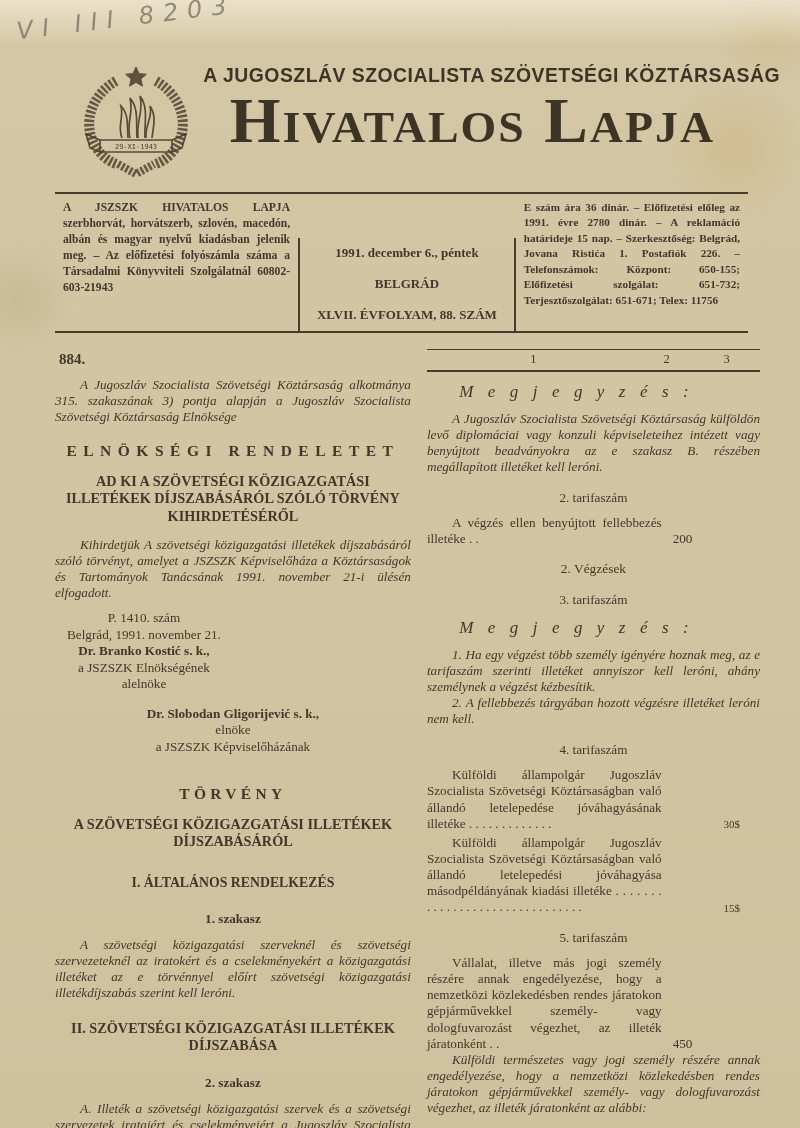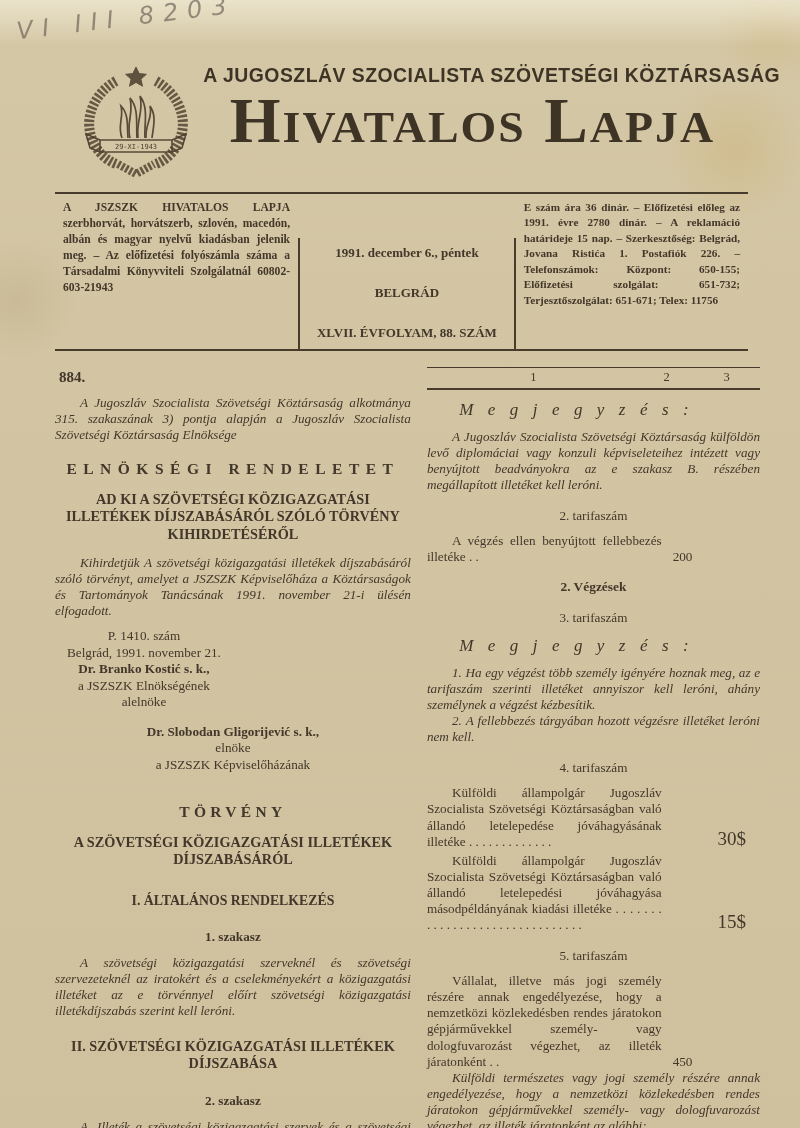--- a/index.html
+++ b/index.html
@@ -36,37 +36,37 @@
     white-space:nowrap;
   }
   
   .infobar{
     display:flex;margin:10px 52px 0 55px;
     border-top:2px solid #473b2b;border-bottom:2px solid #473b2b;
   }
   .infocell{padding:6px 8px 7px;font-weight:bold;font-size:11.6px;line-height:1.38;text-align:justify;}
   .infocell.left{width:232px;}
   .infocell.center{width:202px;border-left:2px solid #473b2b;border-right:2px solid #473b2b;
-    text-align:center;display:flex;flex-direction:column;justify-content:center;gap:22px;font-size:13px;margin-top:44px;}
+    text-align:center;display:flex;flex-direction:column;justify-content:center;gap:13px;font-size:13px;margin-top:44px;}
   .infocell.right{width:221px;font-size:11.2px;}
   
   .bodycols{display:flex;margin:16px 40px 0 55px;gap:16px;}
   .col-l{width:360px;}
   .col-r{width:337px;}
   p{margin:0;font-size:13.2px;line-height:1.22;text-align:justify;font-style:italic;}
   .ind{text-indent:1.9em;}
   .artnum{font-weight:bold;font-size:15px;margin:2px 0 9px 4px;}
   .h-center{text-align:center;font-weight:bold;}
   .h-spaced{font-size:15.5px;letter-spacing:.42em;margin:17px 0 0;}
   .h-sub{font-size:15px;line-height:1.15;margin:13px 0 0;transform:scaleX(.95);}
   .h-law{font-size:15.5px;letter-spacing:.28em;margin:30px 0 0;}
   .h-sec{font-size:13.8px;margin:24px 0 0;}
   .h-szakasz{text-align:center;font-size:13.2px;margin:20px 0 0;font-weight:bold;}
   .h-tarifa{text-align:center;font-size:13.2px;margin:15px 0 9px;}
-  .h-group{text-align:center;font-weight:bold;font-size:13.4px;margin:14px 0 0;}
+  .h-group{text-align:center;font-weight:normal;font-size:13.4px;margin:14px 0 0;}
   .mt8{margin-top:8px;} .mt10{margin-top:10px;} .mt12{margin-top:12px;}
   .note-label{letter-spacing:.3em;text-indent:1.9em;margin-top:10px;font-size:17px;}
   
   .sigrow{display:flex;margin-top:9px;flex-direction:column;}
   .sig-half{width:50%;text-align:center;font-size:13.2px;line-height:1.25;}
   .sig-name{font-weight:bold;}
   .sig-center{text-align:center;margin-top:13px;font-size:13.2px;line-height:1.25;}
   
   .ttable{margin-top:11px;border-top:1.8px solid #473b2b;font-size:11.4px;}
   .tt-row1{display:flex;border-bottom:1.5px solid #473b2b;}
@@ -76,21 +76,21 @@
   
   .cont-head{border-top:1px solid #473b2b;border-bottom:2px solid #473b2b;
     display:flex;padding:2px 0 3px;font-size:12.5px;margin-bottom:8px;}
   .ch-1{width:64%;text-align:center;}
   .ch-2{width:16%;text-align:center;}
   .ch-3{width:20%;text-align:center;}
   
   .fee{display:flex;align-items:flex-end;margin-top:3px;}
   .fee-text{width:70.5%;text-align:justify;text-indent:1.9em;font-size:13.2px;line-height:1.22;}
   .fee-dinar{width:12.5%;text-align:center;font-size:13.2px;line-height:1.22;}
-  .fee-usd{width:17%;text-align:center;font-size:19px;line-height:1.22;}
+  .fee-usd{width:17%;text-align:center;font-size:11px;line-height:1.22;}
 </style>
 </head>
 <body>
 
 <div class="page">
 
   <div class="handwriting">VI III 8203</div>
 
   <div class="masthead">
     <svg class="emblem" width="120" height="114" viewBox="0 0 120 114">

